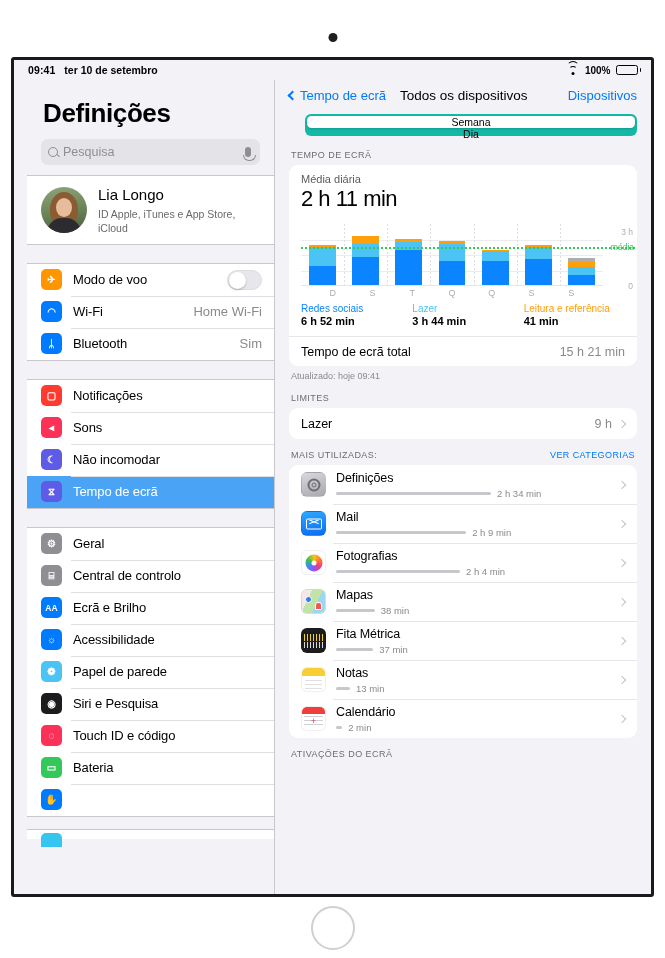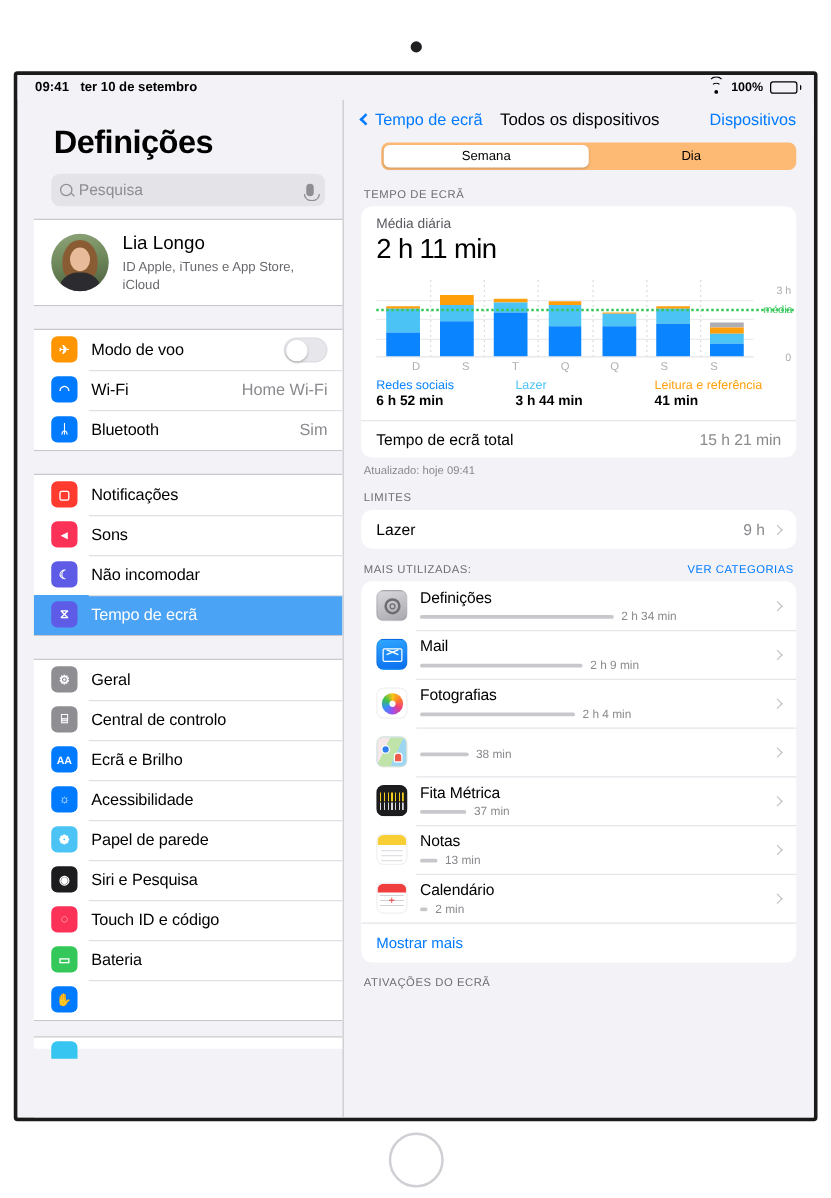--- a/index.html
+++ b/index.html
@@ -210,24 +210,25 @@
   .chev-left {
     width:7px; height:7px; border-left:2px solid #007aff; border-bottom:2px solid #007aff;
     transform: rotate(45deg); margin-right:2px;
   }
   .nav-title { font-size:13.5px; color:#000; margin-left:14px; }
   .nav-right { margin-left:auto; color:#007aff; font-size:13px; }
 
   .segmented {
     margin: 4px 14px 12px 30px;
     height: 22px;
-    background: #fdba74;
+    background: #14b8a6;
     border-radius: 6px;
     display: flex; padding: 2px;
     position: relative;
+    flex-direction: column;
   }
   .seg {
     flex: 1; display:flex; align-items:center; justify-content:center;
     font-size: 10.5px; color:#000; border-radius:4.5px;
   }
   .seg.active { background:#fff; box-shadow: 0 1px 2px rgba(0,0,0,.16); }
 
   .scroll { flex:1; overflow:hidden; padding: 0 14px; }
 
   .sec-head {
@@ -635,20 +636,21 @@
                   </div>
                   <span class="chev-r"></span>
                 </div>
                 <div class="app-row">
                   <div class="app-ico" style="background:linear-gradient(150deg,#e8f3d8,#cfe8f5)">
                     <span style="position:absolute;left:0;top:0;right:0;bottom:0;background:linear-gradient(115deg,#f6e7ea 0 30%,#bfe3a8 30% 62%,#9dd6f0 62% 100%)"></span>
                     <span style="position:absolute;left:3px;top:6px;width:7px;height:7px;border-radius:50%;background:#2e7ef0;border:1.3px solid #fff"></span>
                     <span style="position:absolute;right:3px;bottom:3px;width:7px;height:8px;border-radius:3px 3px 1px 1px;background:#f05a4a;border:1.2px solid #fff"></span>
                   </div>
                   <div class="app-mid">
+                    <div class="app-name">Mapas</div>
                     <div class="app-bar-line">
                       <div class="app-bar" style="width: 38.75px;"></div>
                       <div class="app-time">38 min</div>
                     </div>
                   </div>
                   <span class="chev-r"></span>
                 </div>
                 <div class="app-row">
                   <div class="app-ico" style="background:#1c1c1e">
                     <span style="position:absolute;left:2px;top:5px;right:2px;height:7px;background:repeating-linear-gradient(90deg,#f5d017 0 1px,transparent 1px 3px)"></span>
@@ -687,21 +689,20 @@
                   </div>
                   <div class="app-mid">
                     <div class="app-name">Calendário</div>
                     <div class="app-bar-line">
                       <div class="app-bar" style="width: 6.2px;"></div>
                       <div class="app-time">2 min</div>
                     </div>
                   </div>
                   <span class="chev-r"></span>
                 </div>
-                <div class="show-more">Mostrar mais</div>
               </div>
 
             <div class="sec-head" style="padding-top:11px">
               <span>ATIVAÇÕES DO ECRÃ</span>
             </div>
           </div>
         </div>
       </div>
     </div>
   </div>

